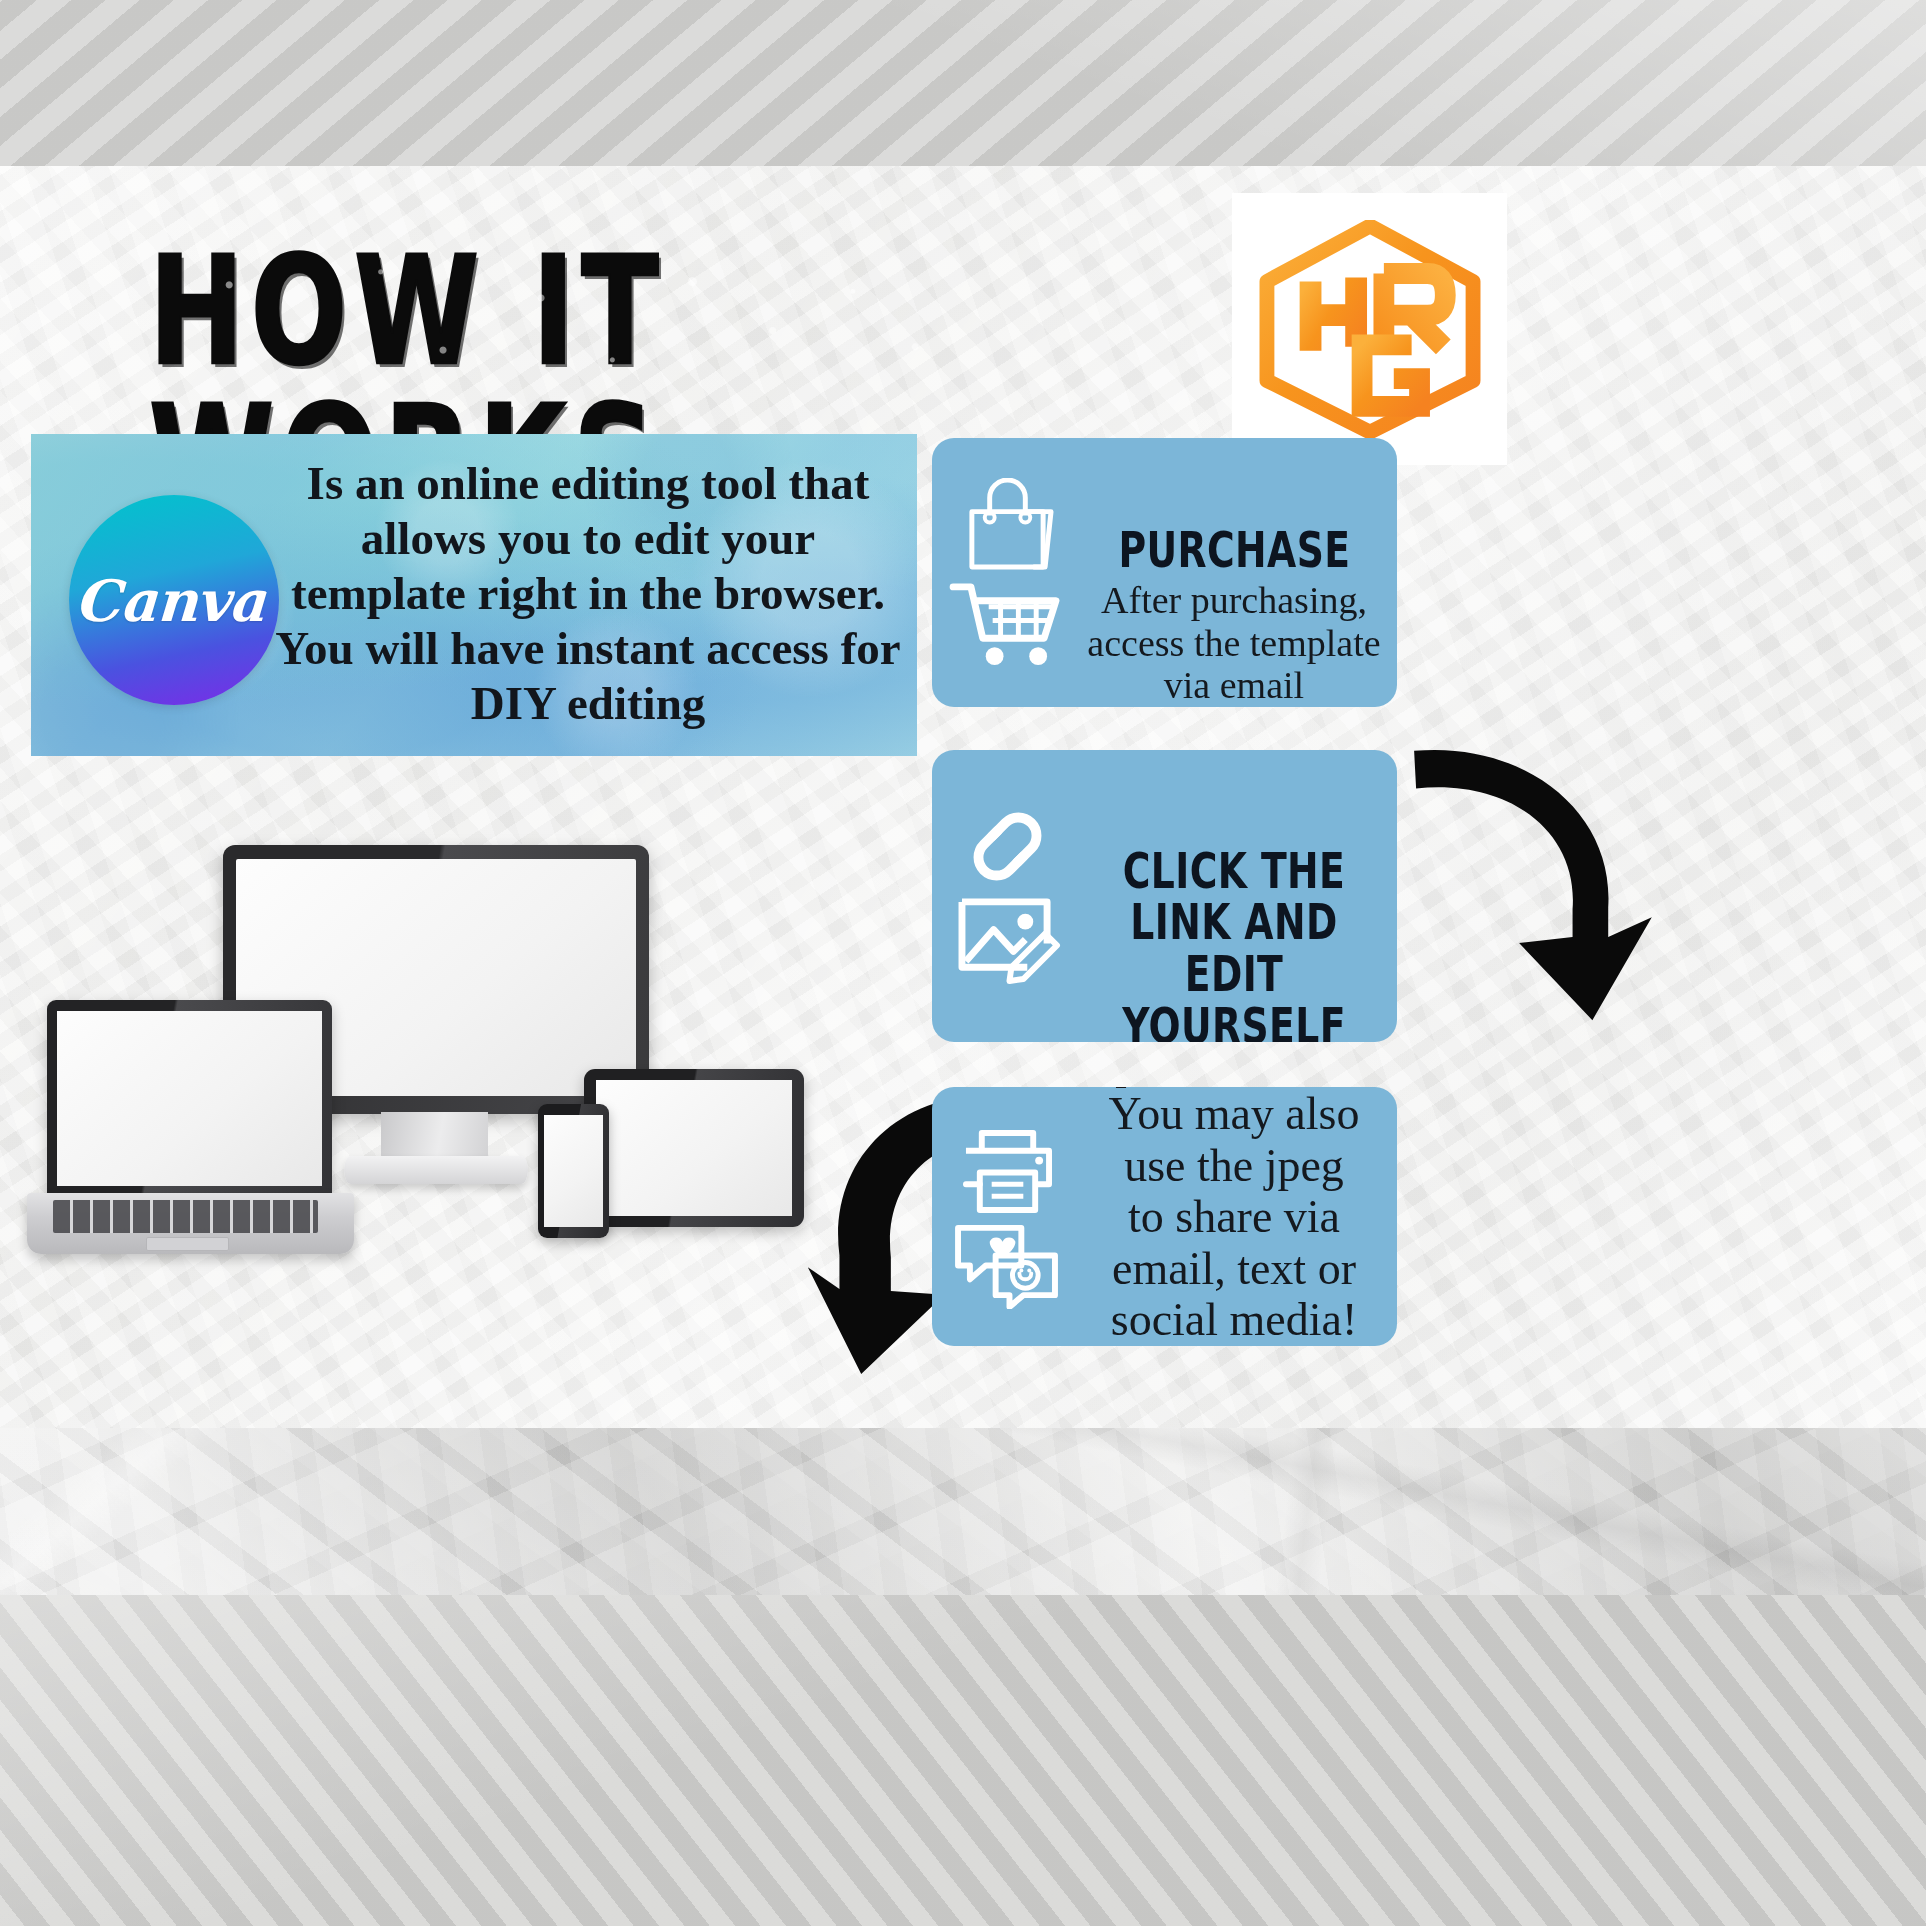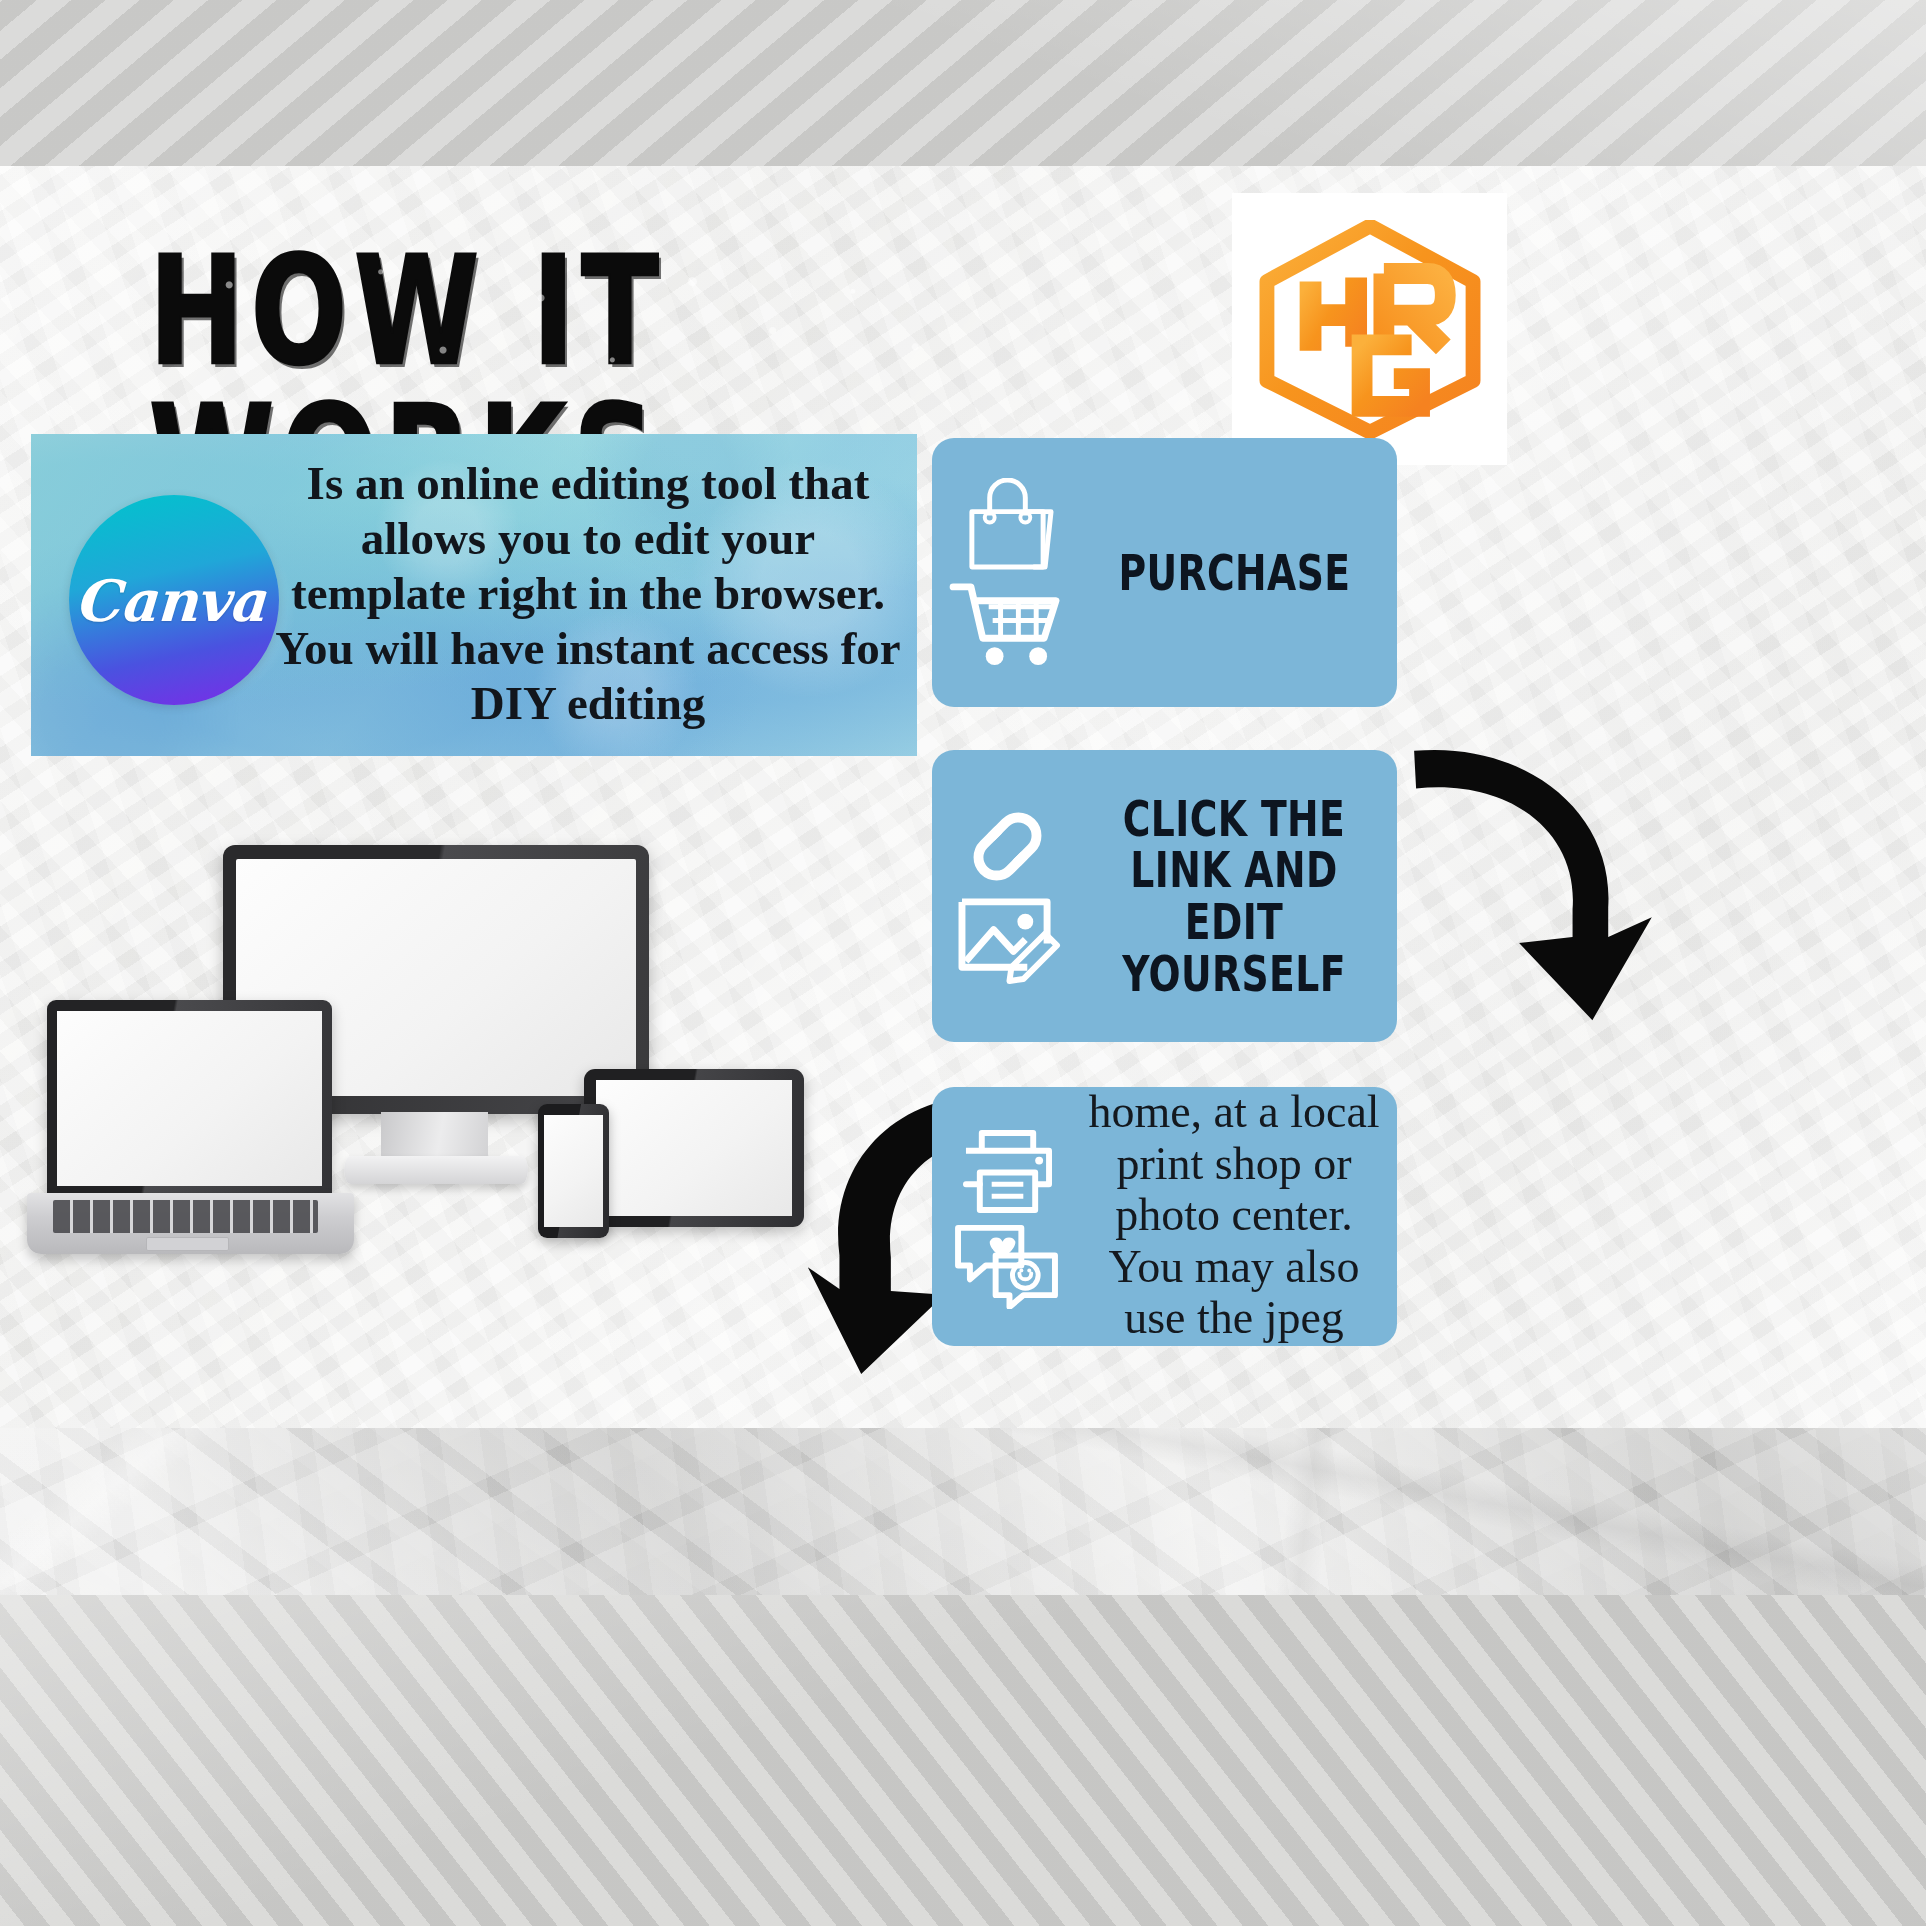--- a/index.html
+++ b/index.html
@@ -160,21 +160,21 @@
     background:linear-gradient(100deg,#1c1c1e 0%,#1c1c1e 45%,#3e3e41 46%,#28282b 100%);
     border-radius:9px;padding:11px 6px;box-sizing:border-box;
     box-shadow:0 5px 12px rgba(0,0,0,.28);}
   .phone .screen-white{width:100%;height:100%;}
 
   
   .card{position:absolute;background:#7cb6d8;border-radius:22px;overflow:hidden;}
   .card .ic-col{position:absolute;left:0;top:0;width:150px;height:100%;
     display:flex;flex-direction:column;align-items:center;justify-content:center;gap:4px;}
   .card .tx-col{position:absolute;left:149px;right:10px;top:0;bottom:0;
-    display:flex;flex-direction:column;align-items:center;justify-content:center;}
+    display:flex;flex-direction:column;align-items:center;justify-content:flex-end;}
   .card-h{font-family:"DejaVu Sans",sans-serif;font-weight:bold;
     color:#0d1520;font-size:46px;line-height:1.02;letter-spacing:0.5px;text-align:center;
     transform:scaleX(.82) scaleY(1.1);transform-origin:center;white-space:pre-line;}
   .card-b{font-family:"Liberation Serif",serif;color:#14191f;
     font-size:38px;line-height:1.12;text-align:center;margin-top:6px;white-space:pre-line;}
   .card1{left:932px;top:438px;width:465px;height:269px;}
   .card2{left:932px;top:750px;width:465px;height:292px;}
   .card3{left:932px;top:1087px;width:465px;height:259px;}
   .card3 .card-b{font-size:46px;}
   .card2 .card-b{font-size:37px;}
@@ -288,20 +288,23 @@
       </svg>
       <svg width="117" height="91" viewBox="0 0 118 92">
         <path d="M4 10 H22 L34 62 H96 L108 24 H28" fill="none" stroke="#fff" stroke-width="7" stroke-linecap="round" stroke-linejoin="round"></path>
         <path d="M40 30 H104 M44 44 H100 M52 24 V62 M70 24 V62 M88 24 V62" stroke="#fff" stroke-width="5" fill="none"></path>
         <circle cx="46" cy="80" r="9" fill="#fff"></circle>
         <circle cx="90" cy="80" r="9" fill="#fff"></circle>
       </svg>
     </div>
     <div class="tx-col">
       <div class="card-h">PURCHASE</div>
+      <div class="card-b">After purchasing,
+access the template
+via email</div>
     </div>
   </div>
 
   <div class="card card2">
     <div class="ic-col">
       <svg width="111" height="79" viewBox="0 0 112 80">
         <path d="M46 24 L32 38 a18 18 0 0 0 26 26 L72 50" fill="none" stroke="#fff" stroke-width="10" stroke-linecap="round"></path>
         <path d="M66 56 L80 42 a18 18 0 0 0 -26 -26 L40 30" fill="none" stroke="#fff" stroke-width="10" stroke-linecap="round"></path>
       </svg>
       <svg width="111" height="95" viewBox="0 0 112 96">

